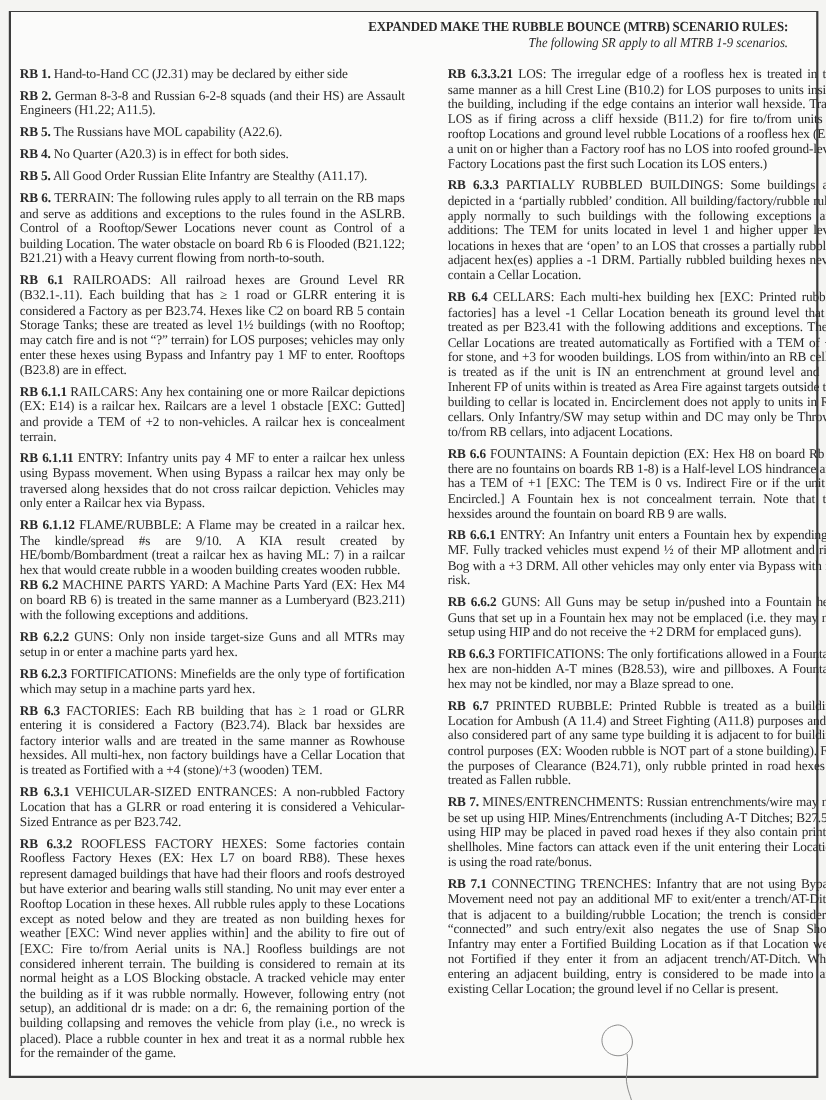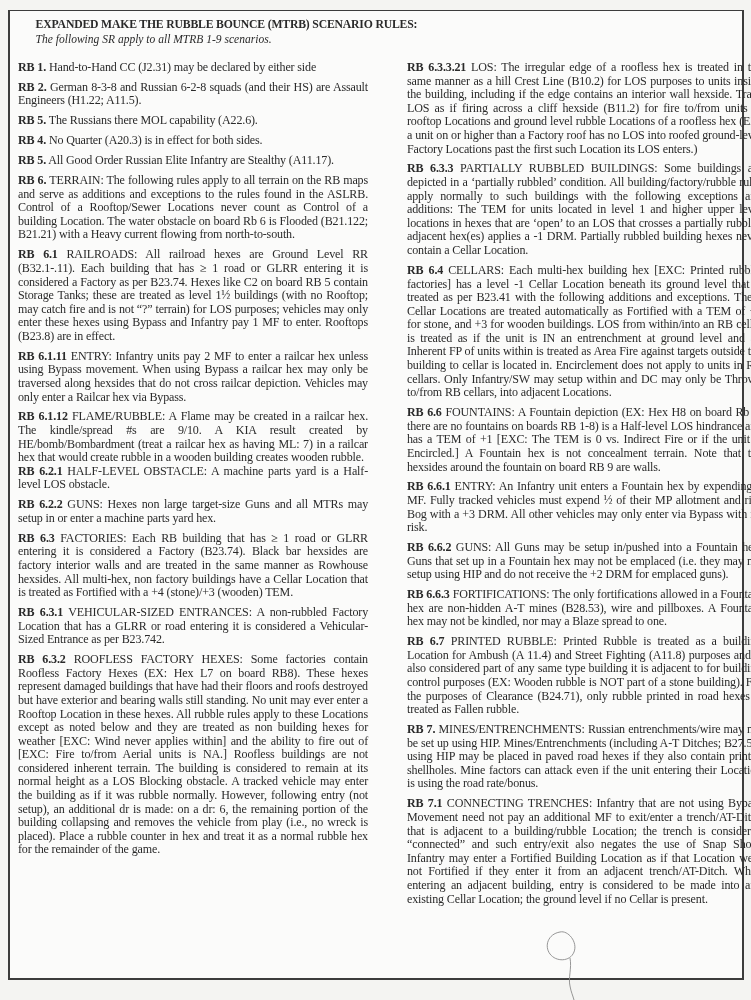--- a/index.html
+++ b/index.html
@@ -15,21 +15,21 @@
     left: 8px; top: 10px;
     width: 736px; height: 970px;
     border: 2px solid #3c3c3c;
     border-top-width: 1.5px;
     background: #fbfbfa;
     box-sizing: border-box;
   }
   .header {
     position: absolute;
     left: 0; right: 0; top: 6px;
-    text-align: left;
+    text-align: right;
   }
   .header .title {
     font-weight: bold;
     font-size: 12.6px;
     letter-spacing: -0.2px;
     transform: scaleX(0.93);
     line-height: 15px;
   }
   .header .subtitle {
     font-style: italic;
@@ -62,29 +62,31 @@
 
 <div class="frame">
   <div class="header">
     <div class="title">EXPANDED MAKE THE RUBBLE BOUNCE (MTRB) SCENARIO RULES:</div>
     <div class="subtitle">The following SR apply to all MTRB 1-9 scenarios.</div>
   </div>
 
   <div class="col left">
     <p class="rule"><span class="rule-id">RB 1.</span><span> Hand-to-Hand CC (J2.31) may be declared by either side</span></p>
     <p class="rule"><span class="rule-id">RB 2.</span><span> German 8-3-8 and Russian 6-2-8 squads (and their HS) are Assault Engineers (H1.22; A11.5).</span></p>
-    <p class="rule"><span class="rule-id">RB 5.</span><span> The Russians there MOL capability (A22.6).</span></p>
+    <p class="rule"><span class="rule-id">RB 5.</span><span> The Russians have MOL capability (A22.6).</span></p>
     <p class="rule"><span class="rule-id">RB 4.</span><span> No Quarter (A20.3) is in effect for both sides.</span></p>
     <p class="rule"><span class="rule-id">RB 5.</span><span> All Good Order Russian Elite Infantry are Stealthy (A11.17).</span></p>
     <p class="rule"><span class="rule-id">RB 6.</span><span> TERRAIN: The following rules apply to all terrain on the RB maps and serve as additions and exceptions to the rules found in the ASLRB. Control of a Rooftop/Sewer Locations never count as Control of a building Location. The water obstacle on board Rb 6 is Flooded (B21.122; B21.21) with a Heavy current flowing from north-to-south.</span></p>
     <p class="rule"><span class="rule-id">RB 6.1</span><span> RAILROADS: All railroad hexes are Ground Level RR (B32.1-.11). Each building that has ≥ 1 road or GLRR entering it is considered a Factory as per B23.74. Hexes like C2 on board RB 5 contain Storage Tanks; these are treated as level 1½ buildings (with no Rooftop; may catch fire and is not “?” terrain) for LOS purposes; vehicles may only enter these hexes using Bypass and Infantry pay 1 MF to enter. Rooftops (B23.8) are in effect.</span></p>
-    <p class="rule"><span class="rule-id">RB 6.1.11</span><span> ENTRY: Infantry units pay 2 MF to enter a railcar hex unless using Bypass movement. When using Bypass a railcar hex may only be traversed along hexsides that do not cross railcar depiction. Vehicles may only enter a Railcar hex via Bypass.</span></p>
+    <p class="rule"><span class="rule-id">RB 6.1.1</span><span> RAILCARS: Any hex containing one or more Railcar depictions (EX: E14) is a railcar hex. Railcars are a level 1 obstacle [EXC: Gutted] and provide a TEM of +2 to non-vehicles. A railcar hex is concealment terrain.</span></p>
+    <p class="rule"><span class="rule-id">RB 6.1.11</span><span> ENTRY: Infantry units pay 4 MF to enter a railcar hex unless using Bypass movement. When using Bypass a railcar hex may only be traversed along hexsides that do not cross railcar depiction. Vehicles may only enter a Railcar hex via Bypass.</span></p>
     <p class="rule tight"><span class="rule-id">RB 6.1.12</span><span> FLAME/RUBBLE: A Flame may be created in a railcar hex. The kindle/spread #s are 9/10. A KIA result created by HE/bomb/Bombardment (treat a railcar hex as having ML: 7) in a railcar hex that would create rubble in a wooden building creates wooden rubble.</span></p>
-    <p class="rule"><span class="rule-id">RB 6.2.1</span><span> HALF-LEVEL OBSTACLE: A machine parts yard is a Half-level LOS obstacle.</span></p>
-    <p class="rule"><span class="rule-id">RB 6.2.2</span><span> GUNS: Hexes non large target-size Guns and all MTRs may setup in or enter a machine parts yard hex.</span></p>
+    <p class="rule"><span class="rule-id">RB 6.2</span><span> MACHINE PARTS YARD: A Machine Parts Yard (EX:  Hex M4 on board RB 6) is treated in the same manner as a Lumberyard (B23.211) with the following exceptions and additions.</span></p>
+    <p class="rule"><span class="rule-id">RB 6.2.2</span><span> GUNS: Only non inside target-size Guns and all MTRs may setup in or enter a machine parts yard hex.</span></p>
+    <p class="rule"><span class="rule-id">RB 6.2.3</span><span> FORTIFICATIONS: Minefields are the only type of fortification which may setup in a machine parts yard hex.</span></p>
     <p class="rule"><span class="rule-id">RB 6.3</span><span>  FACTORIES: Each RB building that has ≥ 1 road or GLRR entering it is considered a Factory (B23.74). Black bar hexsides are factory interior walls and are treated in the same manner as Rowhouse hexsides. All multi-hex, non factory buildings have a Cellar Location that is treated as Fortified with a +4 (stone)/+3 (wooden) TEM.</span></p>
     <p class="rule"><span class="rule-id">RB 6.3.1</span><span> VEHICULAR-SIZED ENTRANCES: A non-rubbled Factory Location that has a GLRR or road entering it is considered a Vehicular-Sized Entrance as per B23.742.</span></p>
     <p class="rule"><span class="rule-id">RB 6.3.2</span><span> ROOFLESS FACTORY HEXES: Some factories contain Roofless Factory Hexes (EX: Hex L7 on board RB8). These hexes represent damaged buildings that have had their floors and roofs destroyed but have exterior and bearing walls still standing. No unit may ever enter a Rooftop Location in these hexes. All rubble rules apply to these Locations except as noted below and they are treated as non building hexes for weather [EXC: Wind never applies within] and the ability to fire out of [EXC: Fire to/from Aerial units is NA.] Roofless buildings are not considered inherent terrain. The building is considered to remain at its normal height as a LOS Blocking obstacle. A tracked vehicle may enter the building as if it was rubble normally. However, following entry (not setup), an additional dr is made: on a dr: 6, the remaining portion of the building collapsing and removes the vehicle from play (i.e., no wreck is placed). Place a rubble counter in hex and treat it as a normal rubble hex for the remainder of the game.</span></p>
   </div>
 
   <div class="col right">
     <p class="rule"><span class="rule-id">RB 6.3.3.21</span><span> LOS: The irregular edge of a roofless hex is treated in the same manner as a hill Crest Line (B10.2) for LOS purposes to units inside the building, including if the edge contains an interior wall hexside. Trace LOS as if firing across a cliff hexside (B11.2) for fire to/from units in rooftop Locations and ground level rubble Locations of a roofless hex (EX: a unit on or higher than a Factory roof has no LOS into roofed ground-level Factory Locations past the first such Location its LOS enters.)</span></p>
     <p class="rule"><span class="rule-id">RB 6.3.3</span><span> PARTIALLY RUBBLED BUILDINGS: Some buildings are depicted in a ‘partially rubbled’ condition. All building/factory/rubble rules apply normally to such buildings with the following exceptions and additions: The TEM for units located in level 1 and higher upper level locations in hexes that are ‘open’ to an LOS that crosses a partially rubbled adjacent hex(es) applies a -1 DRM. Partially rubbled building hexes never contain a Cellar Location.</span></p>
     <p class="rule"><span class="rule-id">RB 6.4</span><span> CELLARS: Each multi-hex building hex [EXC: Printed rubble; factories] has a level -1 Cellar Location beneath its ground level that is treated as per B23.41 with the following additions and exceptions. These Cellar Locations are treated automatically as Fortified with a TEM of +4 for stone, and +3 for wooden buildings. LOS from within/into an RB cellar is treated as if the unit is IN an entrenchment at ground level and all Inherent FP of units within is treated as Area Fire against targets outside the building to cellar is located in. Encirclement does not apply to units in RB cellars. Only Infantry/SW may setup within and DC may only be Thrown to/from RB cellars, into adjacent Locations.</span></p>
     <p class="rule"><span class="rule-id">RB 6.6</span><span> FOUNTAINS: A Fountain depiction (EX: Hex H8 on board Rb 9; there are no fountains on boards RB 1-8)  is a Half-level LOS  hindrance and has a TEM of +1 [EXC: The TEM is 0 vs. Indirect Fire or if the unit is Encircled.] A Fountain hex is not concealment terrain. Note that the hexsides around the fountain on board RB 9 are walls.</span></p>

